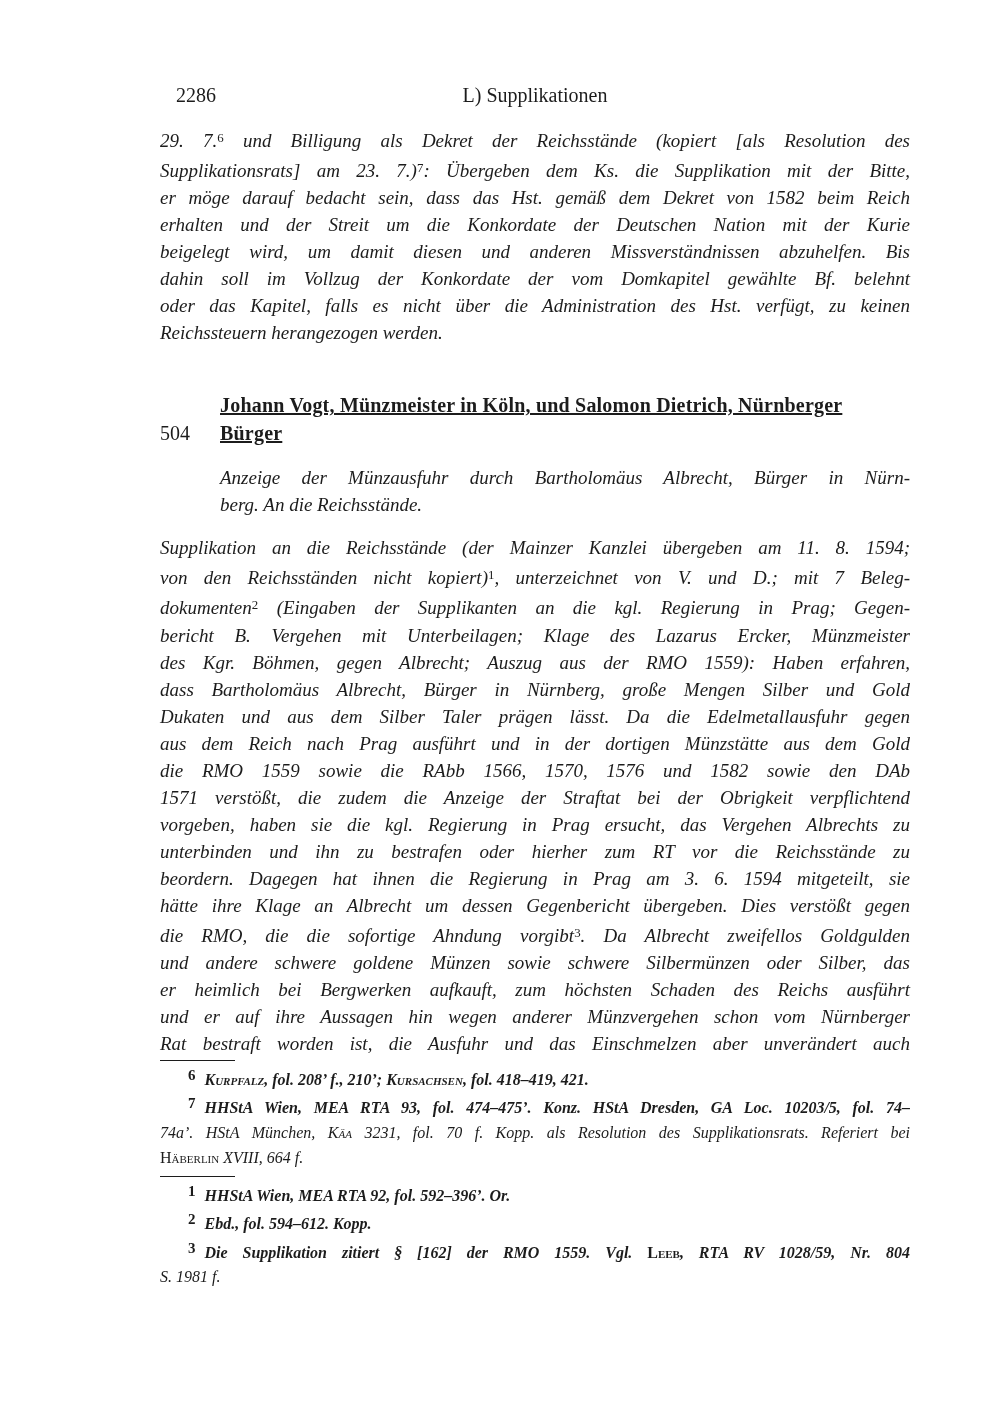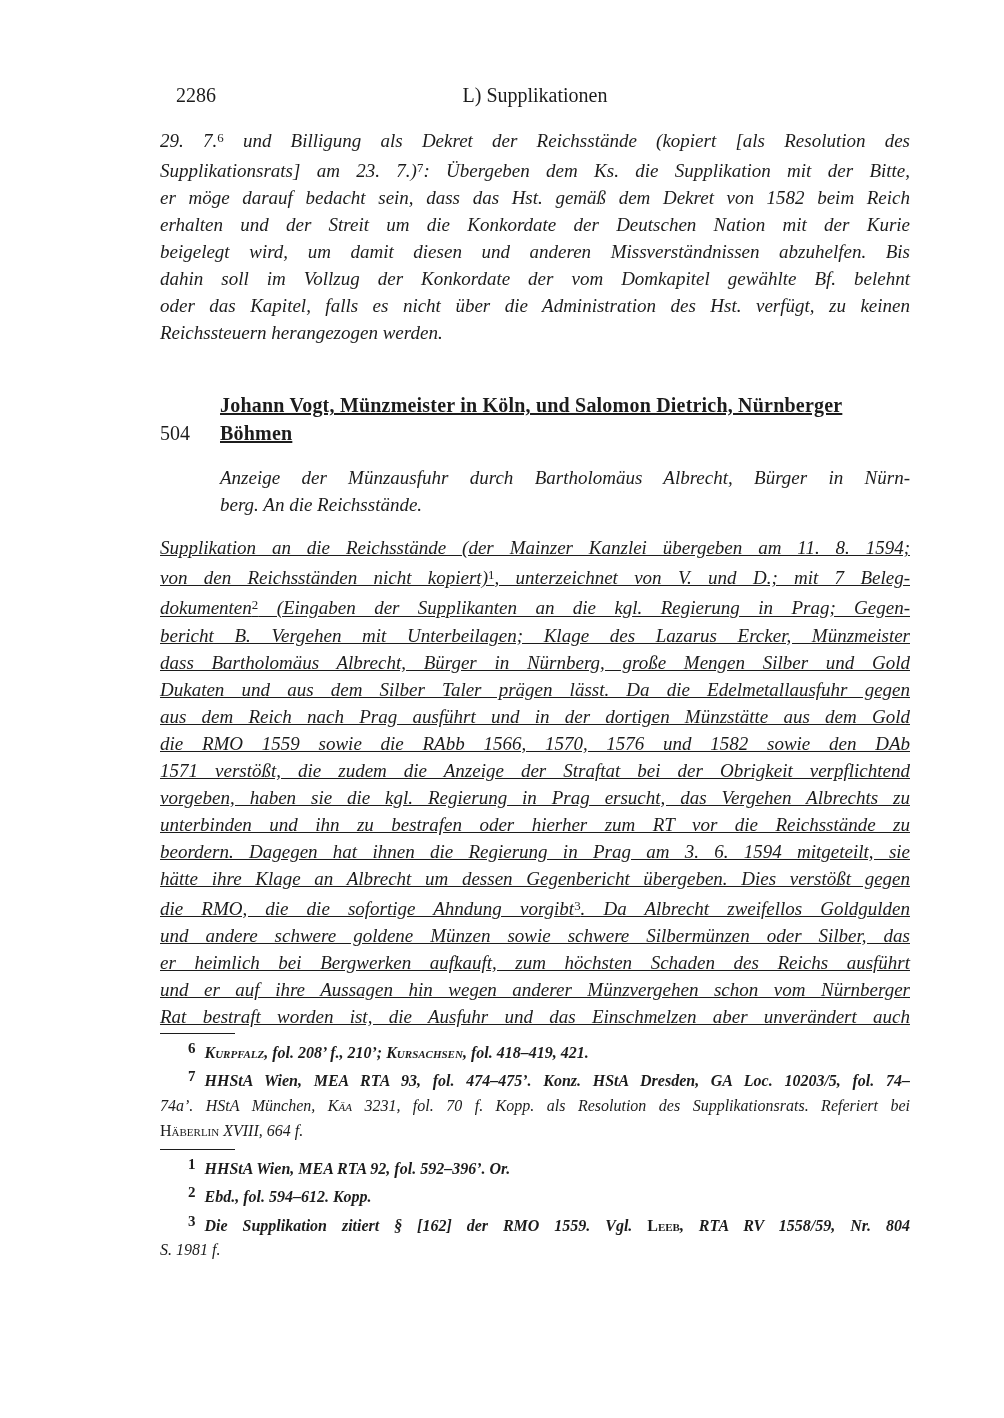--- a/index.html
+++ b/index.html
@@ -21,21 +21,21 @@
   .carryover { margin-top: 15px; }
 
   .ln { }
   .j  { text-align: justify; text-align-last: justify; }
 
   .heading { display: flex; margin-top: 45px; font-size: 20px; line-height: 28px; font-style: normal; align-items: flex-end; }
   .heading .num   { width: 60px; flex: 0 0 60px; }
   .heading .title { flex: 1; font-weight: bold; letter-spacing: 0.2px; text-decoration: underline; }
 
   .regest { margin-left: 60px; margin-top: 17px; }
-  .bodypara { margin-top: 16px; text-decoration: underline; }
+  .bodypara { margin-top: 16px; }
 
   .fnsep1 { width: 75px; border: 0; border-top: 1.5px solid #1c1c1c; margin: 3px 0 2px 0; }
   .fnsep2 { width: 75px; border: 0; border-top: 1.5px solid #1c1c1c; margin: 6px 0 2px 0; }
 
   .fng { font-size: 16px; line-height: 25px; font-style: italic; }
   .fng .fn-first { padding-left: 28px; font-weight: bold; }
 
   .fn-m {
     font-style: normal;
     font-size: 15px;
@@ -68,34 +68,35 @@
       <div class="ln j"><span>beigelegt wird, um damit diesen und anderen Missverständnissen abzuhelfen. Bis</span></div>
       <div class="ln j"><span>dahin soll im Vollzug der Konkordate der vom Domkapitel gewählte Bf. belehnt</span></div>
       <div class="ln j"><span>oder das Kapitel, falls es nicht über die Administration des Hst. verfügt, zu keinen</span></div>
       <div class="ln"><span>Reichssteuern herangezogen werden.</span></div>
     </div>
 
   <div class="heading">
     <div class="num">504</div>
     <div class="title">
         <div class="ln"><span>Johann Vogt, Münzmeister in Köln, und Salomon Dietrich, Nürnberger</span></div>
-        <div class="ln"><span>Böhmen</span></div>
+        <div class="ln"><span>Bürger</span></div>
       </div>
   </div>
 
   <div class="para regest">
       <div class="ln j"><span>Anzeige der Münzausfuhr durch Bartholomäus Albrecht, Bürger in Nürn-</span></div>
       <div class="ln"><span>berg. An die Reichsstände.</span></div>
     </div>
 
   <div class="para bodypara">
       <div class="ln j"><span>Supplikation an die Reichsstände (der Mainzer Kanzlei übergeben am 11. 8. 1594;</span></div>
       <div class="ln j"><span>von den Reichsständen nicht kopiert)</span><span class="sup">1</span><span>, unterzeichnet von V. und D.; mit 7 Beleg-</span></div>
       <div class="ln j"><span>dokumenten</span><span class="sup">2</span><span> (Eingaben der Supplikanten an die kgl. Regierung in Prag; Gegen-</span></div>
       <div class="ln j"><span>bericht B. Vergehen mit Unterbeilagen; Klage des Lazarus Ercker, Münzmeister</span></div>
+      <div class="ln j"><span>des Kgr. Böhmen, gegen Albrecht; Auszug aus der RMO 1559): Haben erfahren,</span></div>
       <div class="ln j"><span>dass Bartholomäus Albrecht, Bürger in Nürnberg, große Mengen Silber und Gold</span></div>
       <div class="ln j"><span>Dukaten und aus dem Silber Taler prägen lässt. Da die Edelmetallausfuhr gegen</span></div>
       <div class="ln j"><span>aus dem Reich nach Prag ausführt und in der dortigen Münzstätte aus dem Gold</span></div>
       <div class="ln j"><span>die RMO 1559 sowie die RAbb 1566, 1570, 1576 und 1582 sowie den DAb</span></div>
       <div class="ln j"><span>1571 verstößt, die zudem die Anzeige der Straftat bei der Obrigkeit verpflichtend</span></div>
       <div class="ln j"><span>vorgeben, haben sie die kgl. Regierung in Prag ersucht, das Vergehen Albrechts zu</span></div>
       <div class="ln j"><span>unterbinden und ihn zu bestrafen oder hierher zum RT vor die Reichsstände zu</span></div>
       <div class="ln j"><span>beordern. Dagegen hat ihnen die Regierung in Prag am 3. 6. 1594 mitgeteilt, sie</span></div>
       <div class="ln j"><span>hätte ihre Klage an Albrecht um dessen Gegenbericht übergeben. Dies verstößt gegen</span></div>
       <div class="ln j"><span>die RMO, die die sofortige Ahndung vorgibt</span><span class="sup">3</span><span>. Da Albrecht zweifellos Goldgulden</span></div>
@@ -110,17 +111,17 @@
       <div class="ln fn-first"><span class="fn-m">6</span><span class="sc">Kurpfalz</span><span>, fol. 208’ f., 210’; </span><span class="sc">Kursachsen</span><span>, fol. 418–419, 421.</span></div>
       <div class="ln j fn-first"><span class="fn-m">7</span><span>HHStA Wien, MEA RTA 93, fol. 474–475’. Konz. HStA Dresden, GA Loc. 10203/5, fol. 74–</span></div>
       <div class="ln j"><span>74a’. HStA München, </span><span class="sc">Käa</span><span> 3231, fol. 70 f. Kopp. als Resolution des Supplikationsrats. Referiert bei</span></div>
       <div class="ln"><span class="sc-up">Häberlin</span><span> XVIII, 664 f.</span></div>
     </div>
 
   <hr class="fnsep2">
   <div class="fng">
       <div class="ln fn-first"><span class="fn-m">1</span><span>HHStA Wien, MEA RTA 92, fol. 592–396’. Or.</span></div>
       <div class="ln fn-first"><span class="fn-m">2</span><span>Ebd., fol. 594–612. Kopp.</span></div>
-      <div class="ln j fn-first"><span class="fn-m">3</span><span>Die Supplikation zitiert § [162] der RMO 1559. Vgl. </span><span class="sc-up">Leeb</span><span>, RTA RV 1558/59, Nr. 804</span></div>
+      <div class="ln j fn-first"><span class="fn-m">3</span><span>Die Supplikation zitiert § [162] der RMO 1559. Vgl. </span><span class="sc-up">Leeb</span><span>, RTA RV 1028/59, Nr. 804</span></div>
       <div class="ln"><span>S. 1981 f.</span></div>
     </div>
 
 </div>
 
 </body></html>

